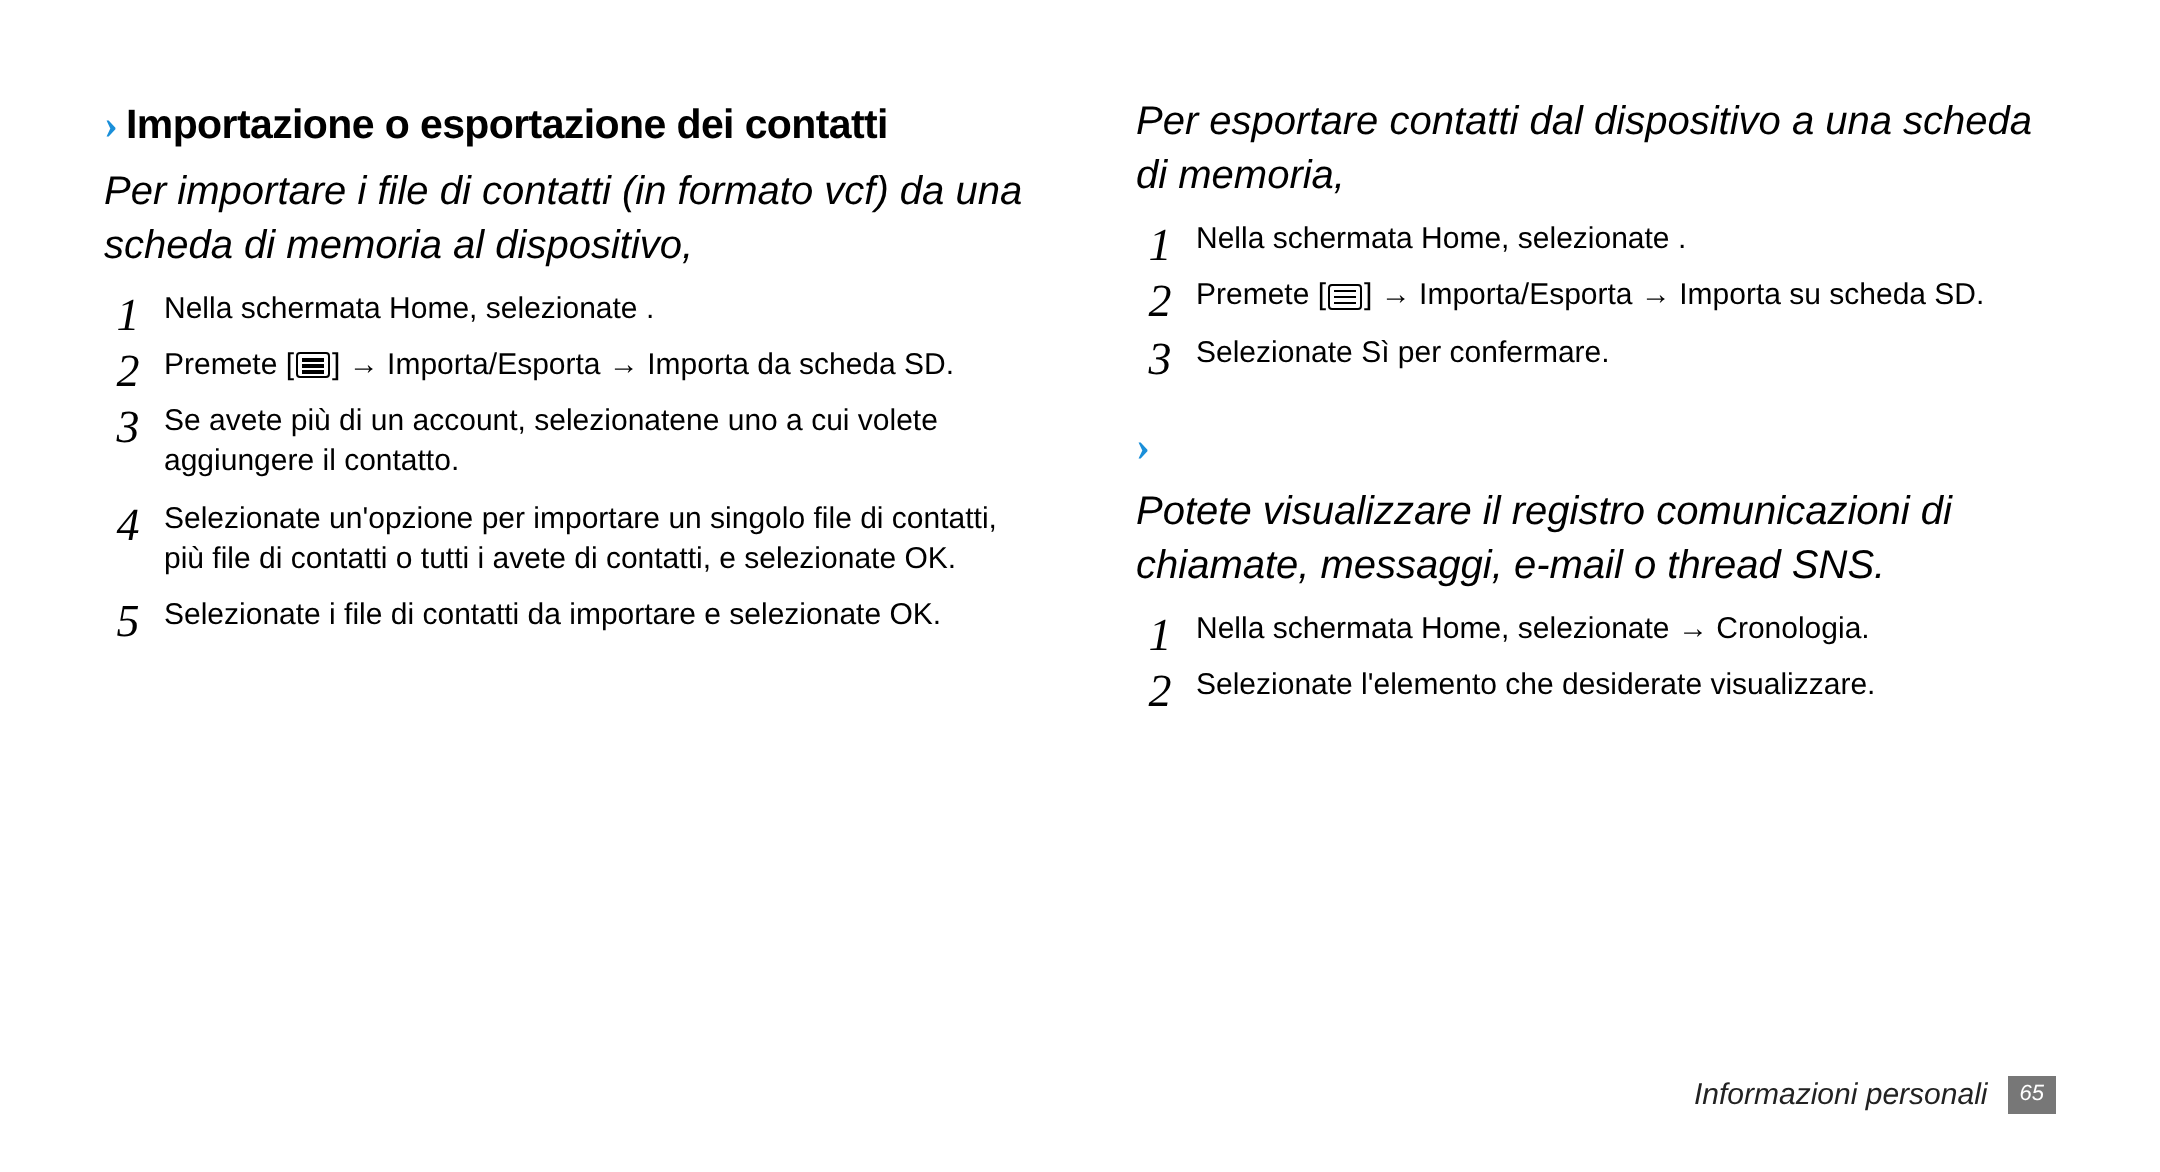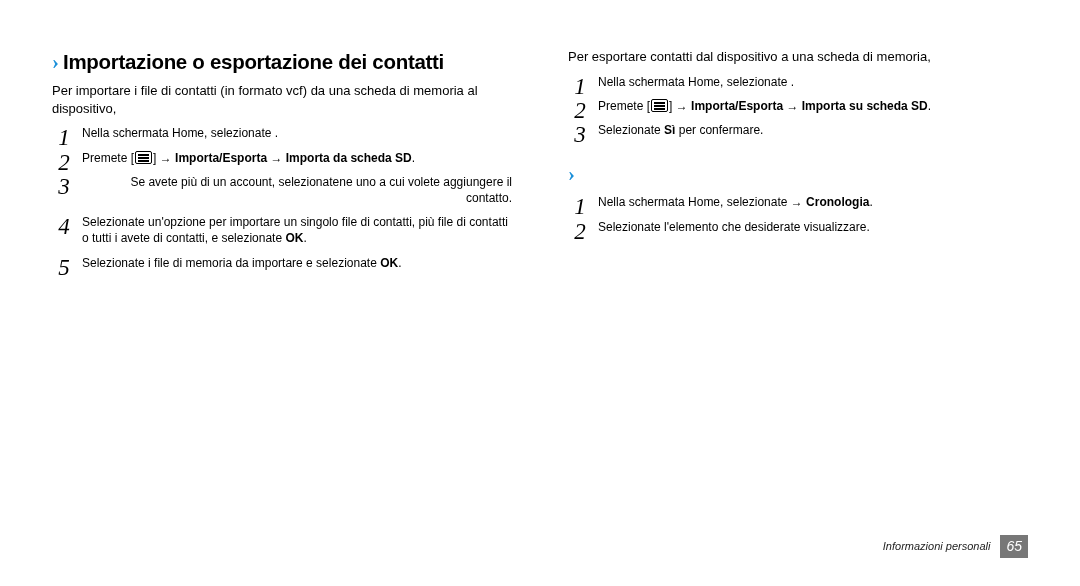--- a/index.html
+++ b/index.html
@@ -38,57 +38,57 @@
       font-weight: 700;
     }
     .heading h2 {
       font-family: "Segoe UI", "Myriad Pro", Arial, sans-serif;
       font-weight: 700;
       font-size: 20.5px;
       letter-spacing: -0.3px;
     }
     .para {
       font-family: "Segoe UI", "Myriad Pro", Arial, sans-serif;
-      font-size: 13px;
+      font-size: 20px;
       margin-bottom: 8px;
+      font-style: italic;
     }
     ol.steps {
       list-style: none;
       counter-reset: step;
       margin-left: 0;
       margin-top: 4px;
     }
     ol.steps > li {
       counter-increment: step;
       position: relative;
       padding-left: 30px;
       margin-bottom: 8px;
       font-family: "Segoe UI", "Myriad Pro", Arial, sans-serif;
-      font-size: 12px;
+      font-size: 15px;
     }
     ol.steps > li::before {
       content: counter(step);
       position: absolute;
       left: 0;
       top: -3px;
       font-family: Georgia, "Times New Roman", serif;
       font-style: italic;
       font-size: 23px;
       font-weight: 400;
       color: #000;
       width: 24px;
       text-align: center;
     }
     .sub {
       display: block;
       margin-top: 4px;
-      text-align: right;
     }
     .bold {
-      font-weight: 700;
+      font-weight: 400;
     }
     .menu-icon {
       display: inline-block;
       vertical-align: -2.5px;
       width: 17px;
       height: 13px;
       border: 1px solid #000;
       border-radius: 2px;
       position: relative;
       margin: 0 1px;
@@ -106,30 +106,30 @@
     .footer {
       position: absolute;
       bottom: 28px;
       right: 52px;
       display: flex;
       align-items: center;
       font-family: "Segoe UI", "Myriad Pro", Arial, sans-serif;
     }
     .footer .label {
       font-style: italic;
-      font-size: 11px;
+      font-size: 15px;
       color: #222;
       margin-right: 10px;
     }
     .footer .pagenum {
       display: inline-block;
       background: #777;
       color: #fff;
       font-style: italic;
-      font-size: 14px;
+      font-size: 11px;
       padding: 2px 6px;
     }
     .section-gap {
       margin-top: 22px;
     }
   </style>
 </head>
 <body>
 
 <div class="columns">
@@ -149,21 +149,21 @@
       <li>
         <span>Premete [</span><span class="menu-icon"></span><span>] → </span><span class="bold">Importa/Esporta</span><span> → </span><span class="bold">Importa da scheda SD</span><span>.</span>
       </li>
       <li>
         <span class="sub">Se avete più di un account, selezionatene uno a cui volete aggiungere il contatto.</span>
       </li>
       <li>
         <span>Selezionate un'opzione per importare un singolo file di contatti, più file di contatti o tutti i avete di contatti, e selezionate </span><span class="bold">OK</span><span>.</span>
       </li>
       <li>
-        <span>Selezionate i file di memoria da importare e selezionate </span><span class="bold">OK</span><span>.</span>
+        <span>Selezionate i file di contatti da importare e selezionate </span><span class="bold">OK</span><span>.</span>
       </li>
     </ol>
   </div>
 
   <div class="col">
 
     <p class="para">Per esportare contatti dal dispositivo a una scheda di memoria,</p>
 
     <ol class="steps">
       <li>
@@ -174,20 +174,21 @@
       </li>
       <li>
         <span>Selezionate </span><span class="bold">Sì</span><span> per confermare.</span>
       </li>
     </ol>
 
     <div class="heading section-gap">
       <span class="chevron">›</span>
     </div>
 
+    <p class="para">Potete visualizzare il registro comunicazioni di chiamate, messaggi, e-mail o thread SNS.</p>
 
     <ol class="steps">
       <li>
         <span>Nella schermata Home, selezionate        → </span><span class="bold">Cronologia</span><span>.</span>
       </li>
       <li>
         <span>Selezionate l'elemento che desiderate visualizzare.</span>
       </li>
     </ol>
   </div>

